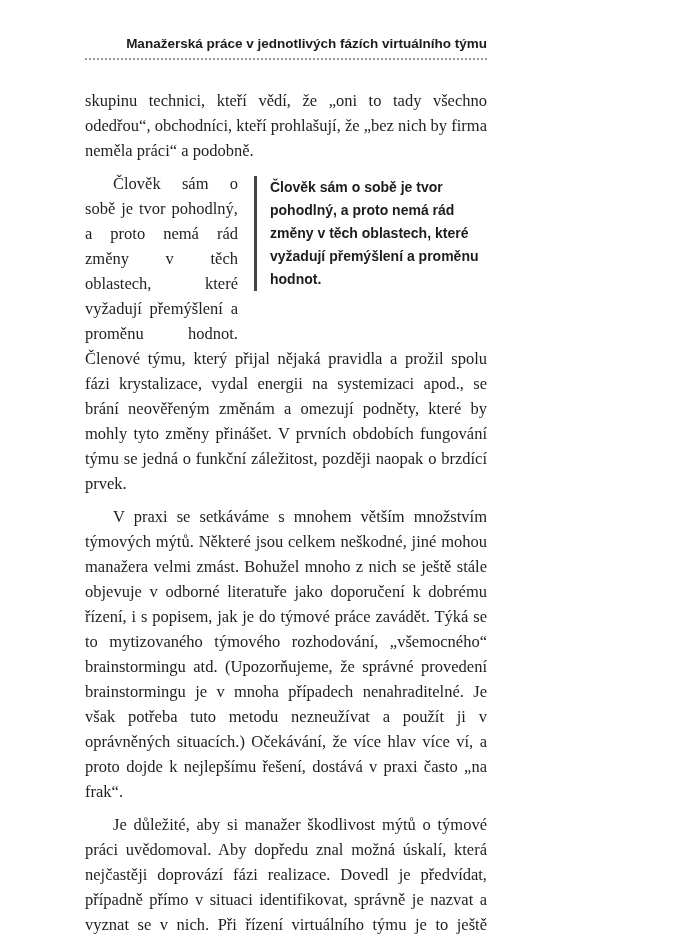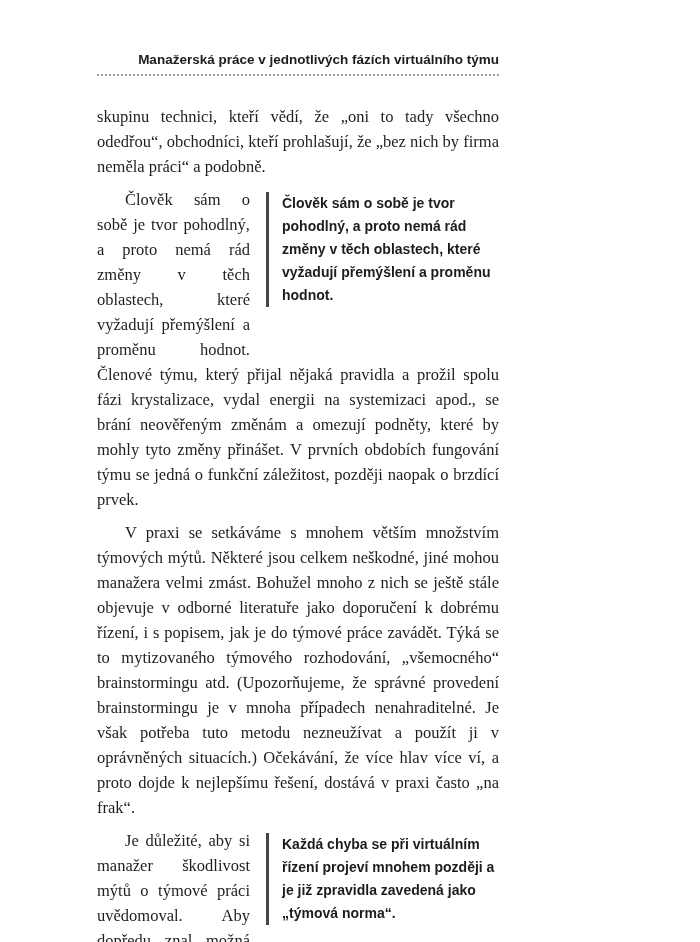--- a/index.html
+++ b/index.html
@@ -7,25 +7,24 @@
   body {
     width: 700px;
     height: 942px;
     font-family: "Liberation Serif", serif;
     color: #1e1e1e;
     -webkit-font-smoothing: antialiased;
   }
   .page {
     width: 569px;
     height: 942px;
-    padding: 52px 82px 0 85px;
+    padding: 36px 82px 0 85px;
     display: flex;
     flex-direction: column;
     background: #ffffff;
-    margin-left: 12px;
   }
   .running-head {
     border-bottom: 2px dotted #9a9a9a;
     padding-bottom: 7px;
   }
   .running-head-text {
     text-align: right;
     font-family: "Liberation Sans", sans-serif;
     font-weight: bold;
     font-size: 13.5px;
@@ -80,21 +79,18 @@
     <div class="para-block">
       <aside class="callout callout-1">
         <p class="callout-text">Člověk sám o sobě je tvor pohodlný, a proto nemá rád změny v těch oblastech, které vyžadují přemýšlení a proměnu hodnot.</p>
       </aside>
       <p class="body-para">Člověk sám o sobě je tvor pohodlný, a proto nemá rád změny v těch oblastech, které vyžadují přemýšlení a proměnu hodnot. Členové týmu, který přijal nějaká pravidla a prožil spolu fázi krystalizace, vydal energii na systemizaci apod., se brání neověřeným změnám a omezují podněty, které by mohly tyto změny přinášet. V prvních obdobích fungování týmu se jedná o funkční záležitost, později naopak o brzdící prvek.</p>
     </div>
 
     <p class="body-para">V praxi se setkáváme s mnohem větším množstvím týmových mýtů. Některé jsou celkem neškodné, jiné mohou manažera velmi zmást. Bohužel mnoho z nich se ještě stále objevuje v odborné literatuře jako doporučení k dobrému řízení, i s popisem, jak je do týmové práce zavádět. Týká se to mytizovaného týmového rozhodování, „všemocného“ brainstormingu atd. (Upozorňujeme, že správné provedení brainstormingu je v mnoha případech nenahraditelné. Je však potřeba tuto metodu nezneužívat a použít ji v oprávněných situacích.) Očekávání, že více hlav více ví, a proto dojde k nejlepšímu řešení, dostává v praxi často „na frak“.</p>
 
     <div class="para-block">
-      <aside class="callout callout-2">
-        <p class="callout-text">Každá chyba se při virtuálním řízení projeví mnohem později a je již zpravidla zavedená jako „týmová norma“.</p>
-      </aside>
       <p class="body-para">Je důležité, aby si manažer škodlivost mýtů o týmové práci uvědomoval. Aby dopředu znal možná úskalí, která nejčastěji doprovází fázi realizace. Dovedl je předvídat, případně přímo v situaci identifikovat, správně je nazvat a vyznat se v nich. Při řízení virtuálního týmu je to ještě důležitější dovednost než v týmu konvenčního typu, protože každá chyba se při virtuálním řízení projeví mnohem později a je již zpravidla zavedená jako „týmová norma“.</p>
     </div>
 
   </main>
 
 </div>
 
 </body></html>

